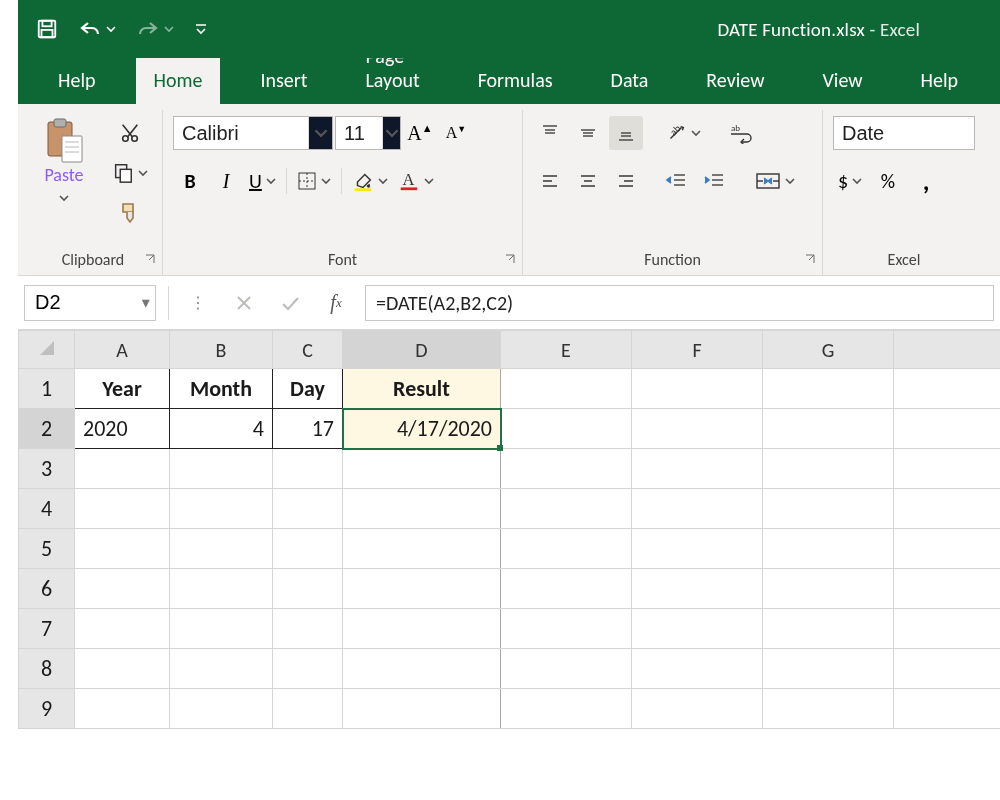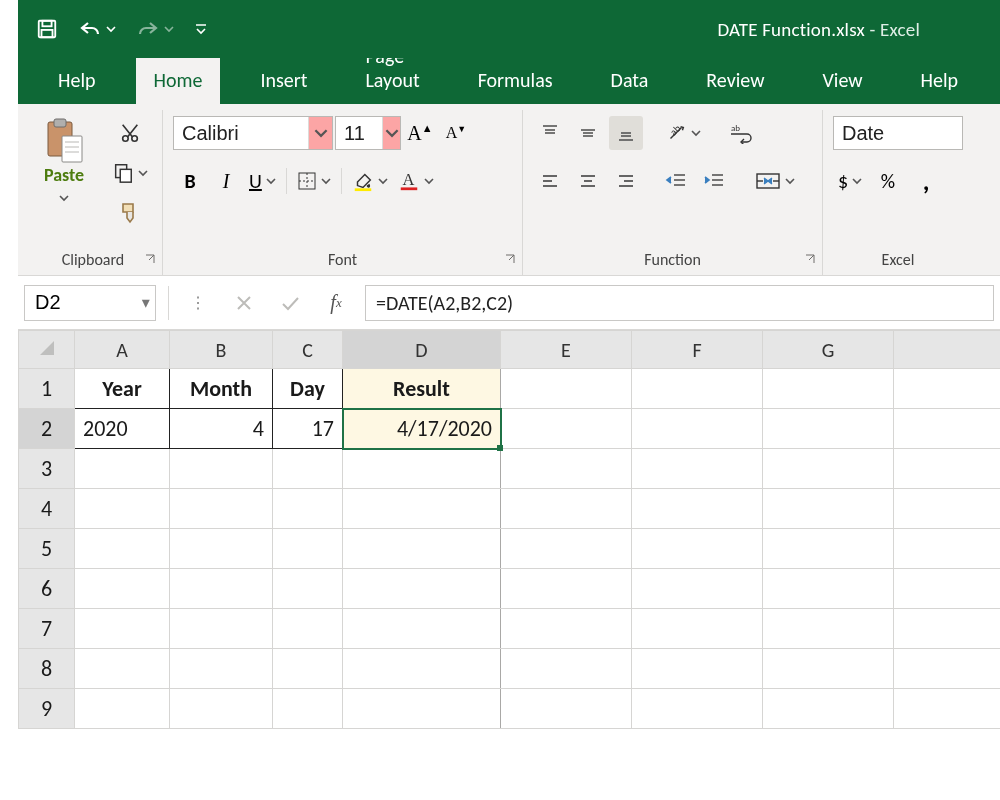--- a/index.html
+++ b/index.html
@@ -28,25 +28,25 @@
   .group-label .launch { position:absolute; right:-4px; bottom:4px; }
 
   .ctl { display:flex; align-items:center; justify-content:center; height:34px; min-width:34px; padding:0 4px; border-radius:3px; cursor:pointer; }
   .dd { display:flex; align-items:center; gap:4px; }
   .mini-caret svg { width:10px; height:10px; }
   .ctl svg { display:block; }
 
   
   .clipboard .paste-large { width:60px; text-align:center; }
   .paste-icon { position:relative; width:38px; height:44px; margin:2px auto 2px; }
-  .paste-label { font-size:18px; color:#4d7c0f;font-weight:bold; }
+  .paste-label { font-size:18px; color:#8b5cf6; }
   .mini-col { display:flex; flex-direction:column; gap:6px; margin-left:4px; }
 
   
-  .combo { display:flex; align-items:center; background:#fca5a5; border:1px solid #b9b8b5; height:34px; }
+  .combo { display:flex; align-items:center; background:#0f172a; border:1px solid #b9b8b5; height:34px; }
   .combo input { border:none; outline:none; font-size:20px; padding:2px 8px; height:100%; width:100%; color:#222; }
   .combo .caret { width:28px; display:flex; justify-content:center; align-items:center; border-left:1px solid #dcdbd9; height:100%; }
 
   
   .fxbar { height:54px; display:flex; align-items:center; padding:8px 6px; gap:12px; border-bottom:1px solid #d9d8d6; background:#fff; }
   .namebox { display:flex; align-items:center; border:1px solid #c9c8c6; height:36px; width:132px; background:#fff; }
   .namebox input { border:none; outline:none; font-size:20px; padding:2px 10px; width:100%; }
   .namebox .caret { width:22px; text-align:center; color:#777; }
   .fx-vsep { width:1px; height:34px; background:#d9d8d6; }
   .fx-btn { width:34px; height:34px; display:flex; align-items:center; justify-content:center; color:#888; }
@@ -381,21 +381,21 @@
     <div class="group-label"><span>Function</span>
       <span class="launch"><svg width="12" height="12" viewBox="0 0 12 12">
               <path d="M2 2h8v8" fill="none" stroke="#6e6d6b"></path>
               <path d="M10 2 5 7" stroke="#6e6d6b"></path>
             </svg></span>
     </div>
   </div>
 
   <div class="group number-group">
     <div class="group-body" style="flex-direction:column; gap:14px;">
-      <div class="combo" style="width:130px">
+      <div class="combo" style="width:142px">
         <input value="Date" style="">
       </div>
       <div style="display:flex; gap:4px; align-items:center;">
         <div class="ctl dd">
               <span style="font-size:20px;">$</span>
               <span class="mini-caret">
                 <svg viewBox="0 0 10 10">
                   <path d="M1 3 5 7 9 3" fill="none" stroke="#555" stroke-width="1.6"></path>
                 </svg>
               </span>

